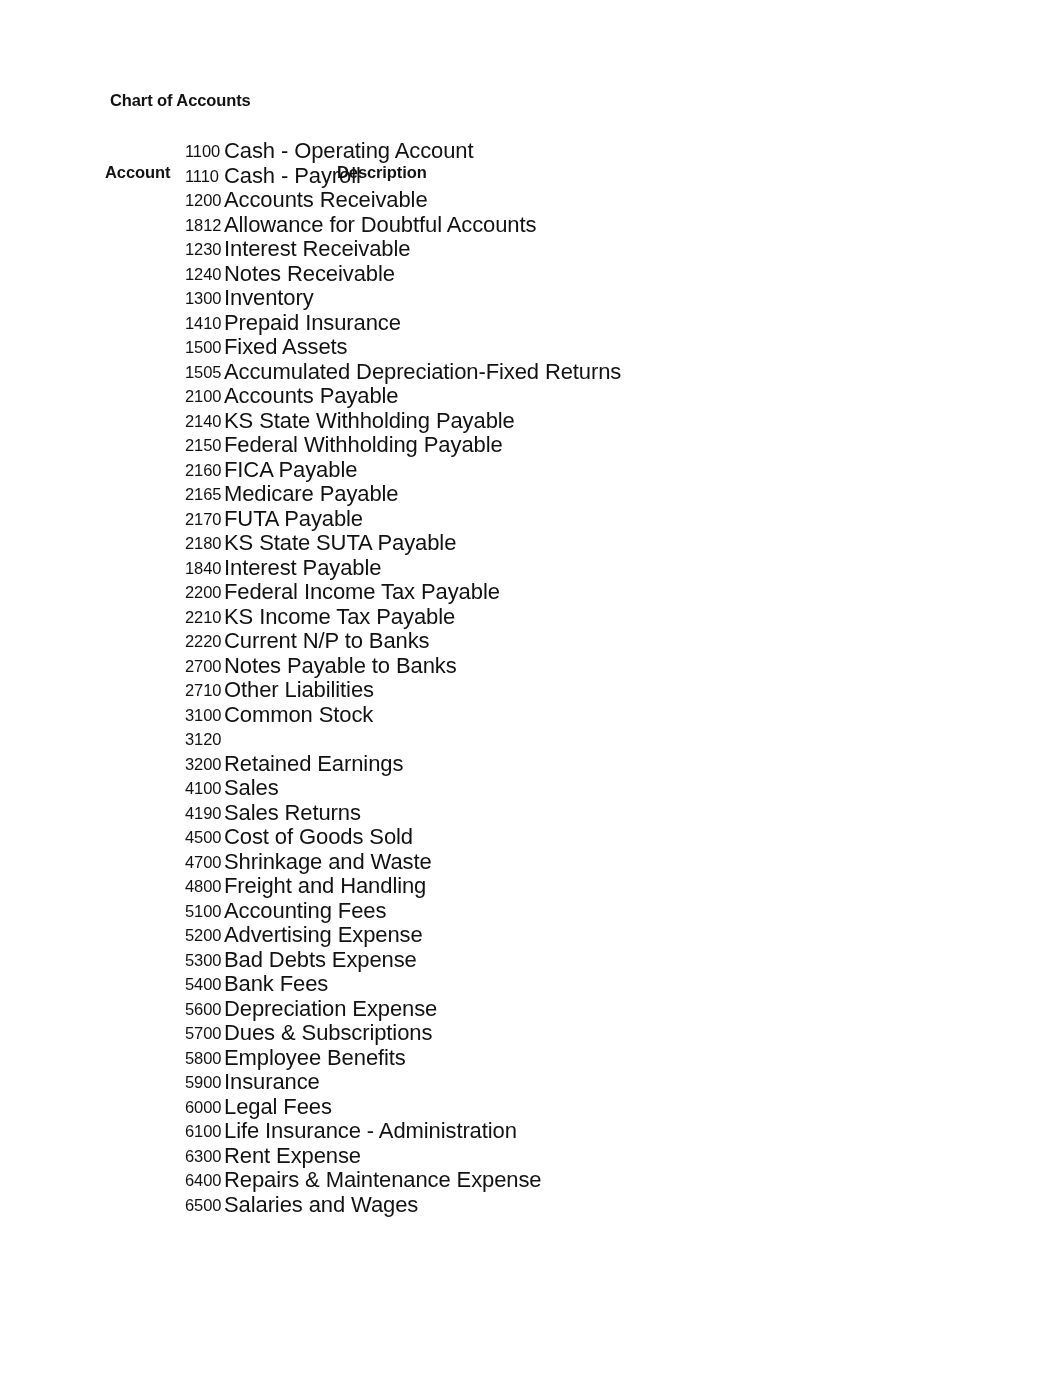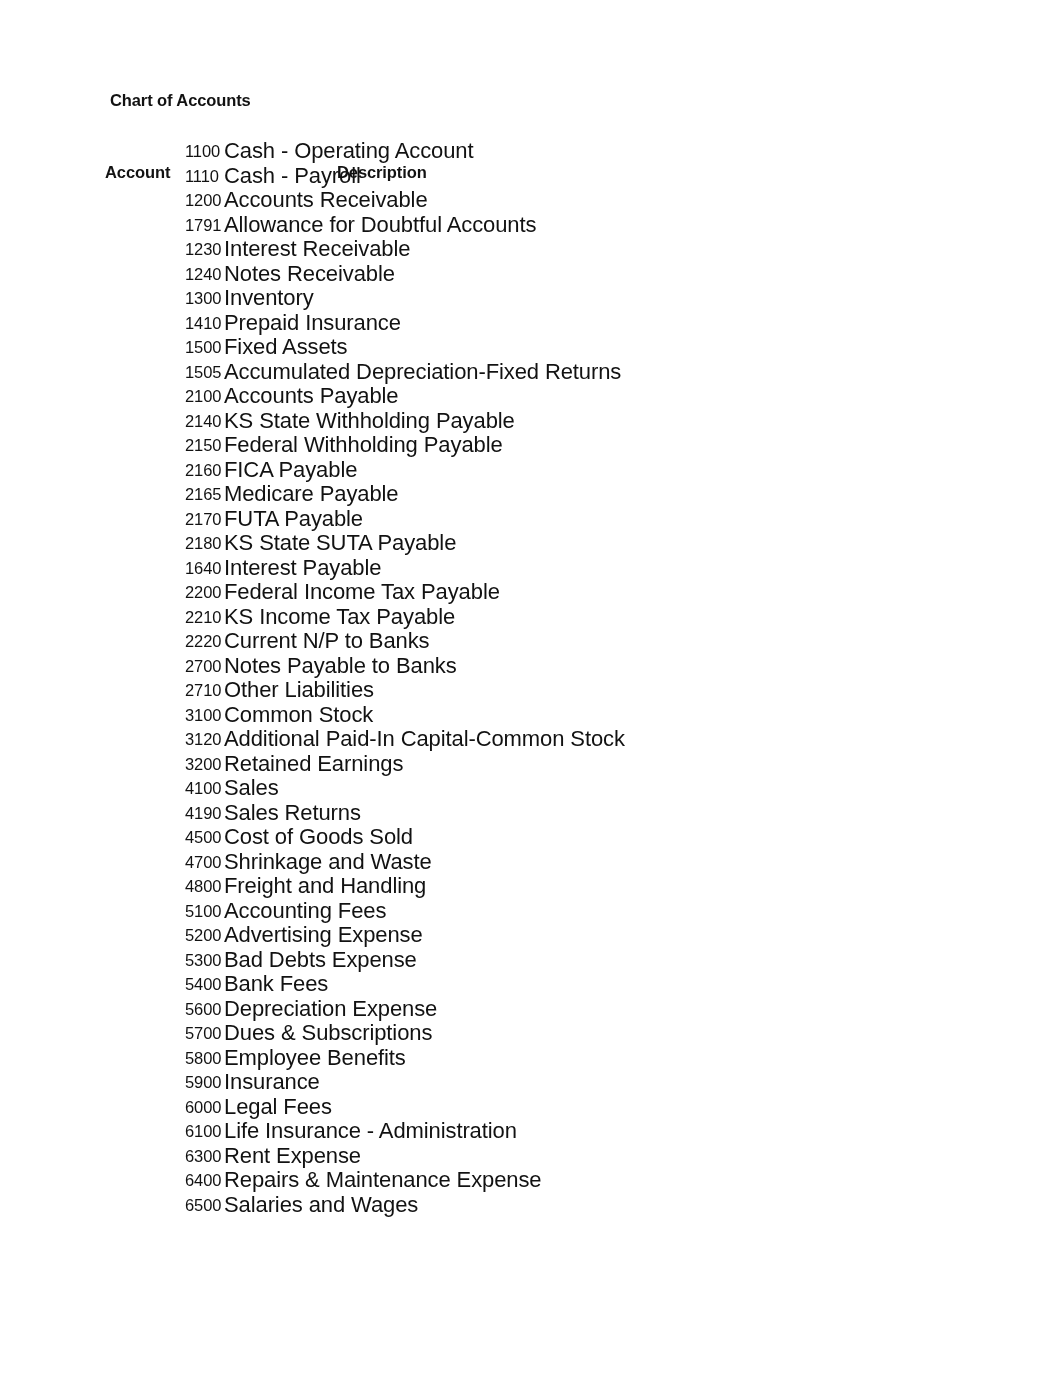--- a/index.html
+++ b/index.html
@@ -108,21 +108,21 @@
       </div>
       <div class="acct-row">
         <span class="acct-num">1110</span>
         <span class="acct-desc">Cash - Payroll</span>
       </div>
       <div class="acct-row">
         <span class="acct-num">1200</span>
         <span class="acct-desc">Accounts Receivable</span>
       </div>
       <div class="acct-row">
-        <span class="acct-num">1791</span>
+        <span class="acct-num">1812</span>
         <span class="acct-desc">Allowance for Doubtful Accounts</span>
       </div>
       <div class="acct-row">
         <span class="acct-num">1230</span>
         <span class="acct-desc">Interest Receivable</span>
       </div>
       <div class="acct-row">
         <span class="acct-num">1240</span>
         <span class="acct-desc">Notes Receivable</span>
       </div>
@@ -164,21 +164,21 @@
       </div>
       <div class="acct-row">
         <span class="acct-num">2170</span>
         <span class="acct-desc">FUTA Payable</span>
       </div>
       <div class="acct-row">
         <span class="acct-num">2180</span>
         <span class="acct-desc">KS State SUTA Payable</span>
       </div>
       <div class="acct-row">
-        <span class="acct-num">1640</span>
+        <span class="acct-num">1840</span>
         <span class="acct-desc">Interest Payable</span>
       </div>
       <div class="acct-row">
         <span class="acct-num">2200</span>
         <span class="acct-desc">Federal Income Tax Payable</span>
       </div>
       <div class="acct-row">
         <span class="acct-num">2210</span>
         <span class="acct-desc">KS Income Tax Payable</span>
       </div>
@@ -193,21 +193,20 @@
       <div class="acct-row">
         <span class="acct-num">2710</span>
         <span class="acct-desc">Other Liabilities</span>
       </div>
       <div class="acct-row">
         <span class="acct-num">3100</span>
         <span class="acct-desc">Common Stock</span>
       </div>
       <div class="acct-row">
         <span class="acct-num">3120</span>
-        <span class="acct-desc">Additional Paid-In Capital-Common Stock</span>
       </div>
       <div class="acct-row">
         <span class="acct-num">3200</span>
         <span class="acct-desc">Retained Earnings</span>
       </div>
       <div class="acct-row">
         <span class="acct-num">4100</span>
         <span class="acct-desc">Sales</span>
       </div>
       <div class="acct-row">

